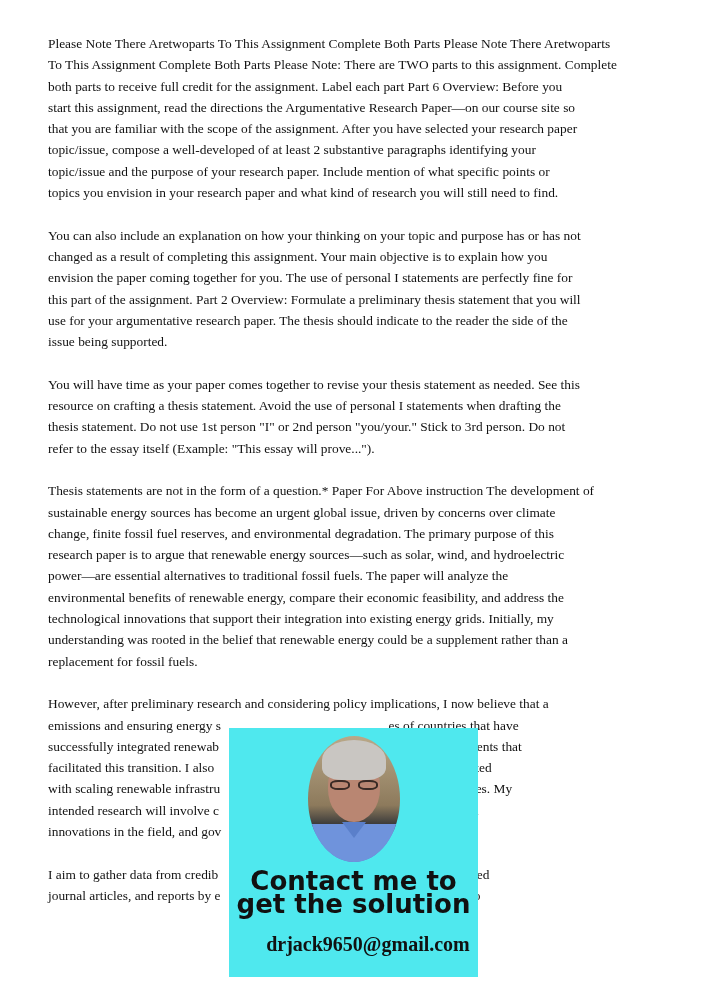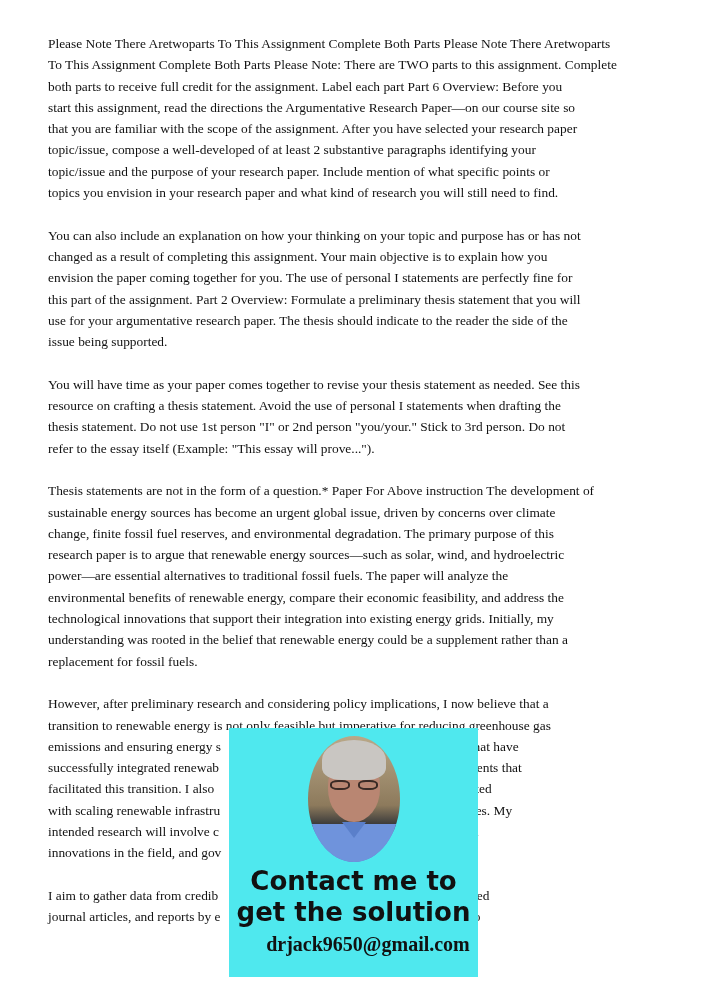--- a/index.html
+++ b/index.html
@@ -91,21 +91,21 @@
       left: 0;
       width: 249px;
       font-family: "DejaVu Sans", sans-serif;
       font-weight: bold;
       font-size: 26px;
       line-height: 26px;
       color: #111111;
       text-align: center;
     }
     .promo-line.l1 { top: 140px; }
-    .promo-line.l2 { top: 171px; }
+    .promo-line.l2 { top: 163px; }
     .promo-email {
       position: absolute;
       left: 0;
       top: 204px;
       width: 278px;
       font-family: "Liberation Serif", serif;
       font-weight: bold;
       font-size: 20px;
       line-height: 24px;
       color: #111111;
@@ -146,21 +146,20 @@
     <span class="line">change, finite fossil fuel reserves, and environmental degradation. The primary purpose of this</span>
     <span class="line">research paper is to argue that renewable energy sources—such as solar, wind, and hydroelectric</span>
     <span class="line">power—are essential alternatives to traditional fossil fuels. The paper will analyze the</span>
     <span class="line">environmental benefits of renewable energy, compare their economic feasibility, and address the</span>
     <span class="line">technological innovations that support their integration into existing energy grids. Initially, my</span>
     <span class="line">understanding was rooted in the belief that renewable energy could be a supplement rather than a</span>
     <span class="line">replacement for fossil fuels.</span>
   </p>
   <p class="para">
     <span class="line">However, after preliminary research and considering policy implications, I now believe that a</span>
-    <span class="line">transition to renewable energy is not only feasible but imperative for reducing greenhouse gas</span>
     <span class="line" style="white-space:pre">emissions and ensuring energy s                                                  es of countries that have</span>
     <span class="line" style="white-space:pre">successfully integrated renewab                                                  ogical advancements that</span>
     <span class="line" style="white-space:pre">facilitated this transition. I also                                                d solutions associated</span>
     <span class="line" style="white-space:pre">with scaling renewable infrastru                                                  estment incentives. My</span>
     <span class="line" style="white-space:pre">intended research will involve c                                                  on, technological</span>
     <span class="line">innovations in the field, and gov</span>
   </p>
   <p class="para">
     <span class="line" style="white-space:pre">I aim to gather data from credib                                                  cies, peer-reviewed</span>
     <span class="line" style="white-space:pre">journal articles, and reports by e                                                  will enable me to</span>

